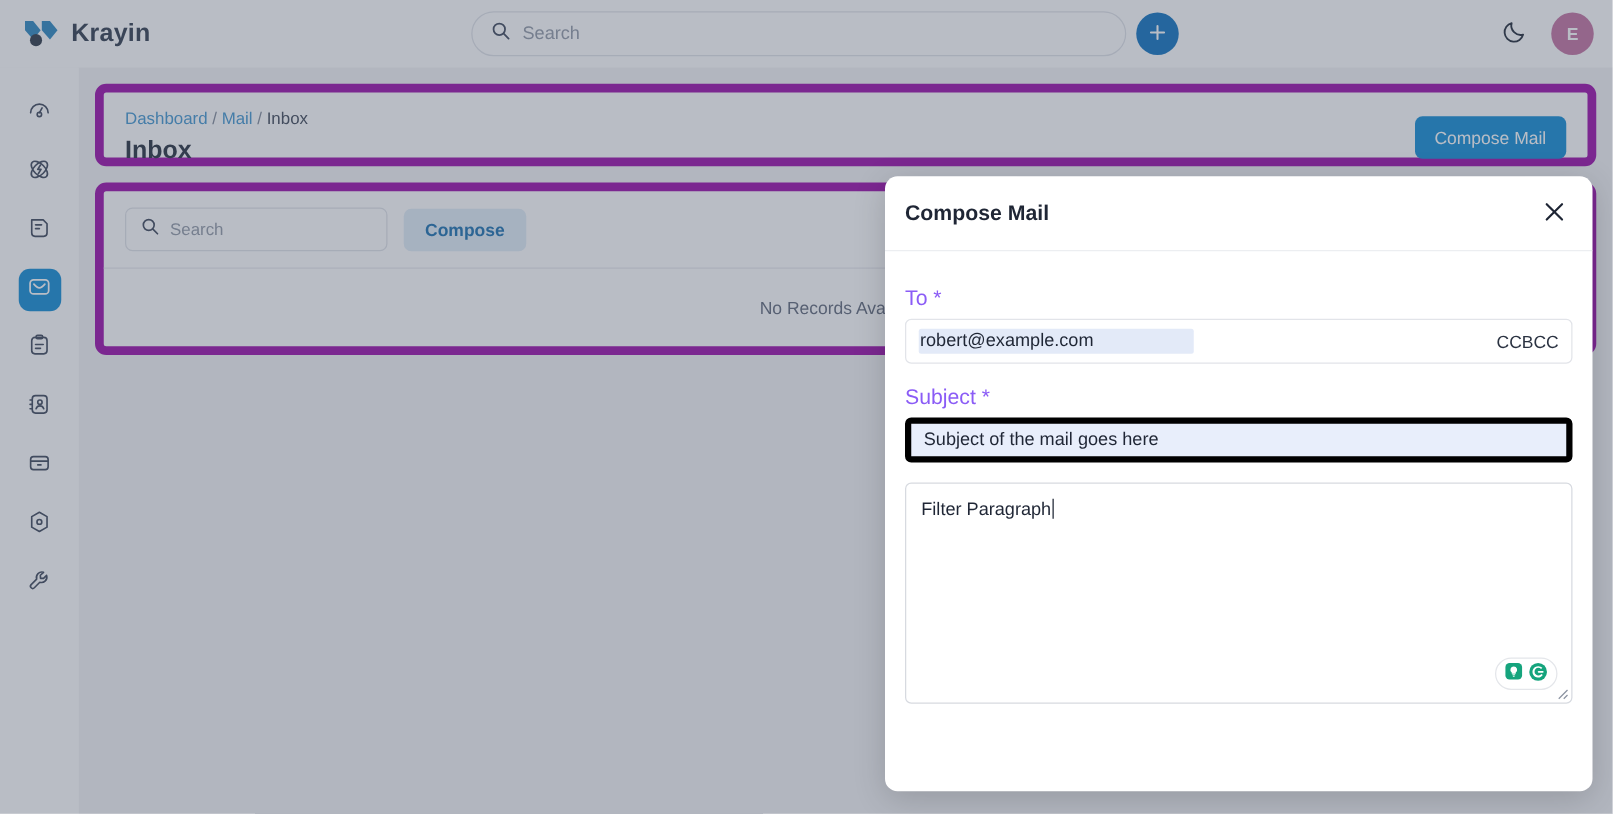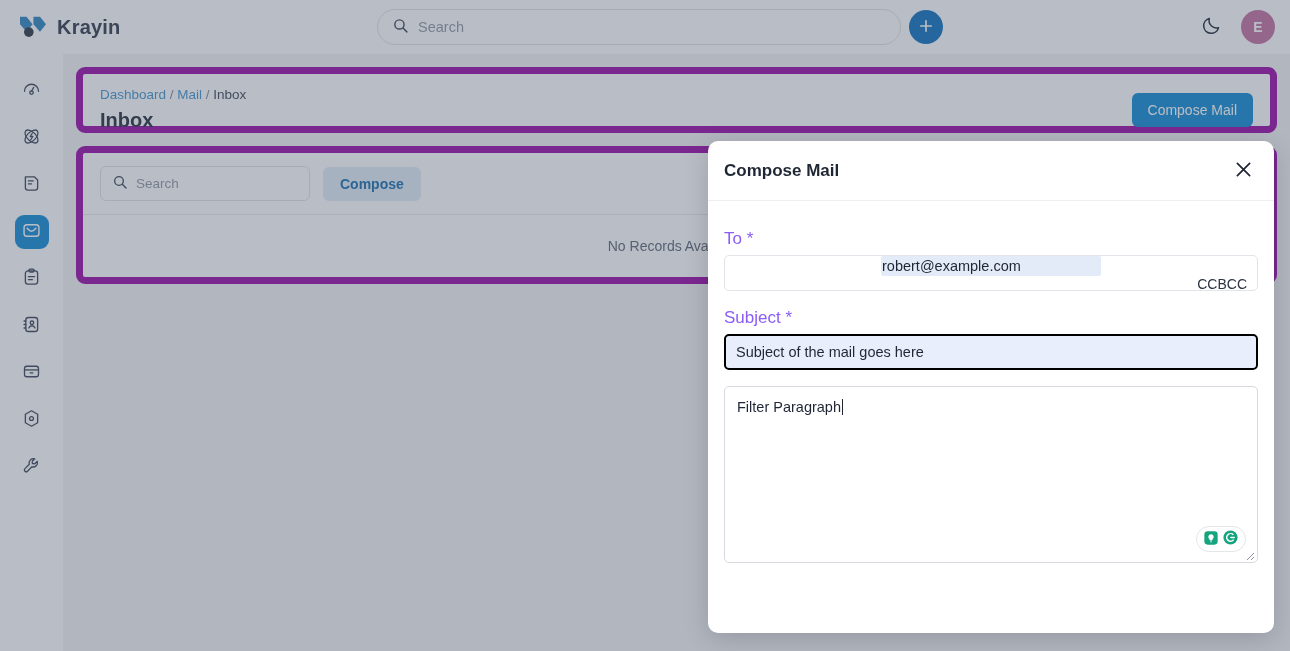--- a/index.html
+++ b/index.html
@@ -156,34 +156,33 @@
     display: flex; align-items: center; justify-content: center;
   }
   .modal-body { flex: 1; padding: 16px 16px 0 16px; overflow: hidden; }
   .fld-label {
     font-size: 17px; color: #8b5cf6; margin-bottom: 6px; margin-top: 12px;
   }
   .to-box {
     height: 36px; border: 1px solid #e2e4e9; border-radius: 5px;
     display: flex; align-items: center; padding: 0 10px;
     margin-bottom: 17px;
-    flex-direction: column;
   }
   .to-chip {
     font-size: 14.5px; color: #1f2635;
     background: #e3eaf8; padding: 2px 1px; border-radius: 2px;
     min-width: 220px;
   }
   .to-actions {
     margin-left: auto; display: flex; 
     font-size: 14px; color: #2b3342;
   }
   .to-actions span { cursor: pointer; }
   .subject-box {
-    height: 36px; border: 2px solid #000000; border-radius: 5px;
+    height: 36px; border: 5px solid #000000; border-radius: 5px;
     background: #e8eefb;
     display: flex; align-items: center; padding: 0 10px;
     font-size: 14.5px; color: #1f2635;
     margin-bottom: 16px;
   }
   .editor {
     position: relative;
     height: 177px; border: 1px solid #d7dae0; border-radius: 5px;
     padding: 12px;
     font-size: 14.5px; color: #1f2635;

